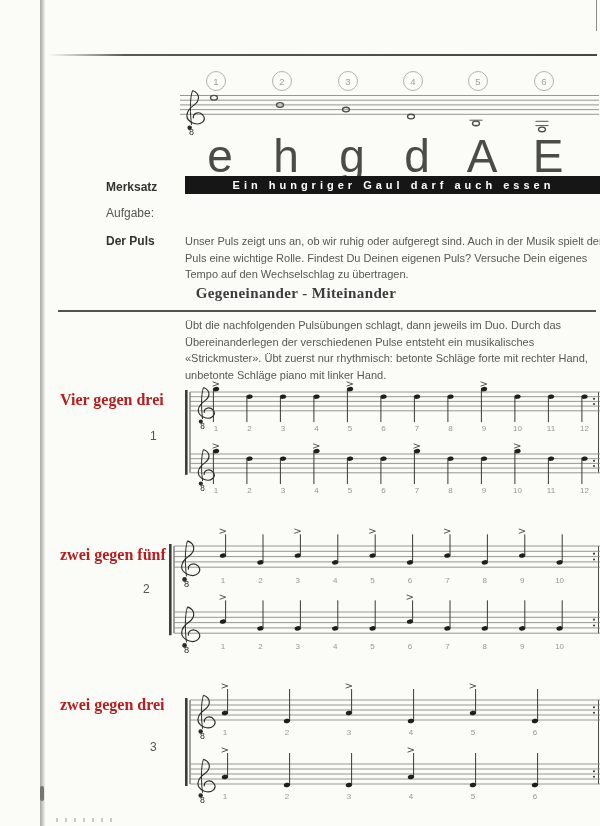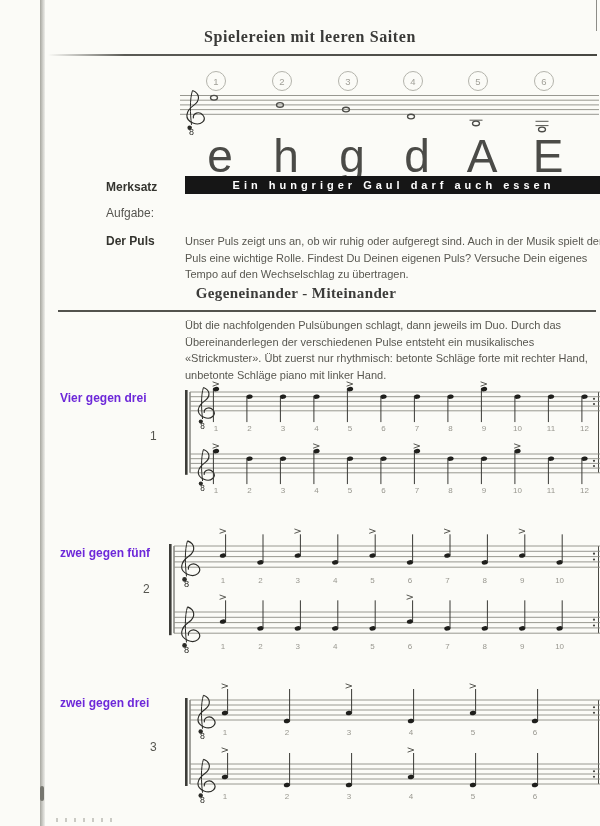--- a/index.html
+++ b/index.html
@@ -24,41 +24,40 @@
   .lbl.b{font-weight:bold;color:#34342f;}
   .body-txt{position:absolute;left:145px;width:420px;font-size:11px;line-height:16.5px;color:#585750;}
 
   .banner{position:absolute;left:145px;top:176px;width:417px;height:18px;background:#161616;
     color:#fefefe;font-weight:bold;font-size:11px;line-height:18px;letter-spacing:4px;text-align:center;}
 
   .sec2{position:absolute;left:86px;top:285px;width:340px;margin:0;text-align:center;
     font-family:"Liberation Serif",serif;font-weight:bold;font-size:15px;color:#3c3c3a;letter-spacing:0.4px;}
   .sec2-rule{position:absolute;left:18px;top:310px;width:538px;height:1.5px;background:#53534e;}
 
-  .ex-label{position:absolute;left:20px;font-weight:bold;font-size:12px;color:#6d28d9;}
+  .ex-label{position:absolute;left:20px;font-weight:bold;font-size:16px;color:#b91c1c;font-family:Liberation Serif, serif;}
   .ex-num{position:absolute;font-size:12px;color:#55554f;}
   #ex1-label{top:391px;} #ex2-label{top:546px;} #ex3-label{top:696px;}
   #ex1-num{left:110px;top:429px;} #ex2-num{left:103px;top:582px;} #ex3-num{left:110px;top:740px;}
 
   #music-layer{position:absolute;left:0;top:0;pointer-events:none;}
 
   .smudge{position:absolute;left:0;top:786px;width:4px;height:15px;background:#76766f;border-radius:2px;}
   .bottom-frag{position:absolute;left:16px;top:818px;width:60px;height:4px;opacity:.5;
     background:repeating-linear-gradient(to right,#9a9a92 0 2px,transparent 2px 9px);}
 </style>
 </head>
 <body>
 
 <div class="page">
 
   <div class="edge-strip"></div>
   <div class="corner-rule"></div>
   <div class="pagenum">11</div>
 
-  <h1 class="title">Spielereien mit leeren Saiten</h1>
   <div class="title-rule"></div>
 
   <svg id="music-layer" width="600" height="826">
       <line x1="140" y1="95.5" x2="559" y2="95.5" stroke="#8c8c85" stroke-width="0.9"></line>
       <line x1="140" y1="100.2" x2="559" y2="100.2" stroke="#8c8c85" stroke-width="0.9"></line>
       <line x1="140" y1="104.9" x2="559" y2="104.9" stroke="#8c8c85" stroke-width="0.9"></line>
       <line x1="140" y1="109.6" x2="559" y2="109.6" stroke="#8c8c85" stroke-width="0.9"></line>
       <line x1="140" y1="114.3" x2="559" y2="114.3" stroke="#8c8c85" stroke-width="0.9"></line>
       <path d="M 152.47 90.565
     C 159.99 93.385, 160.46 100.435, 153.88 105.135

